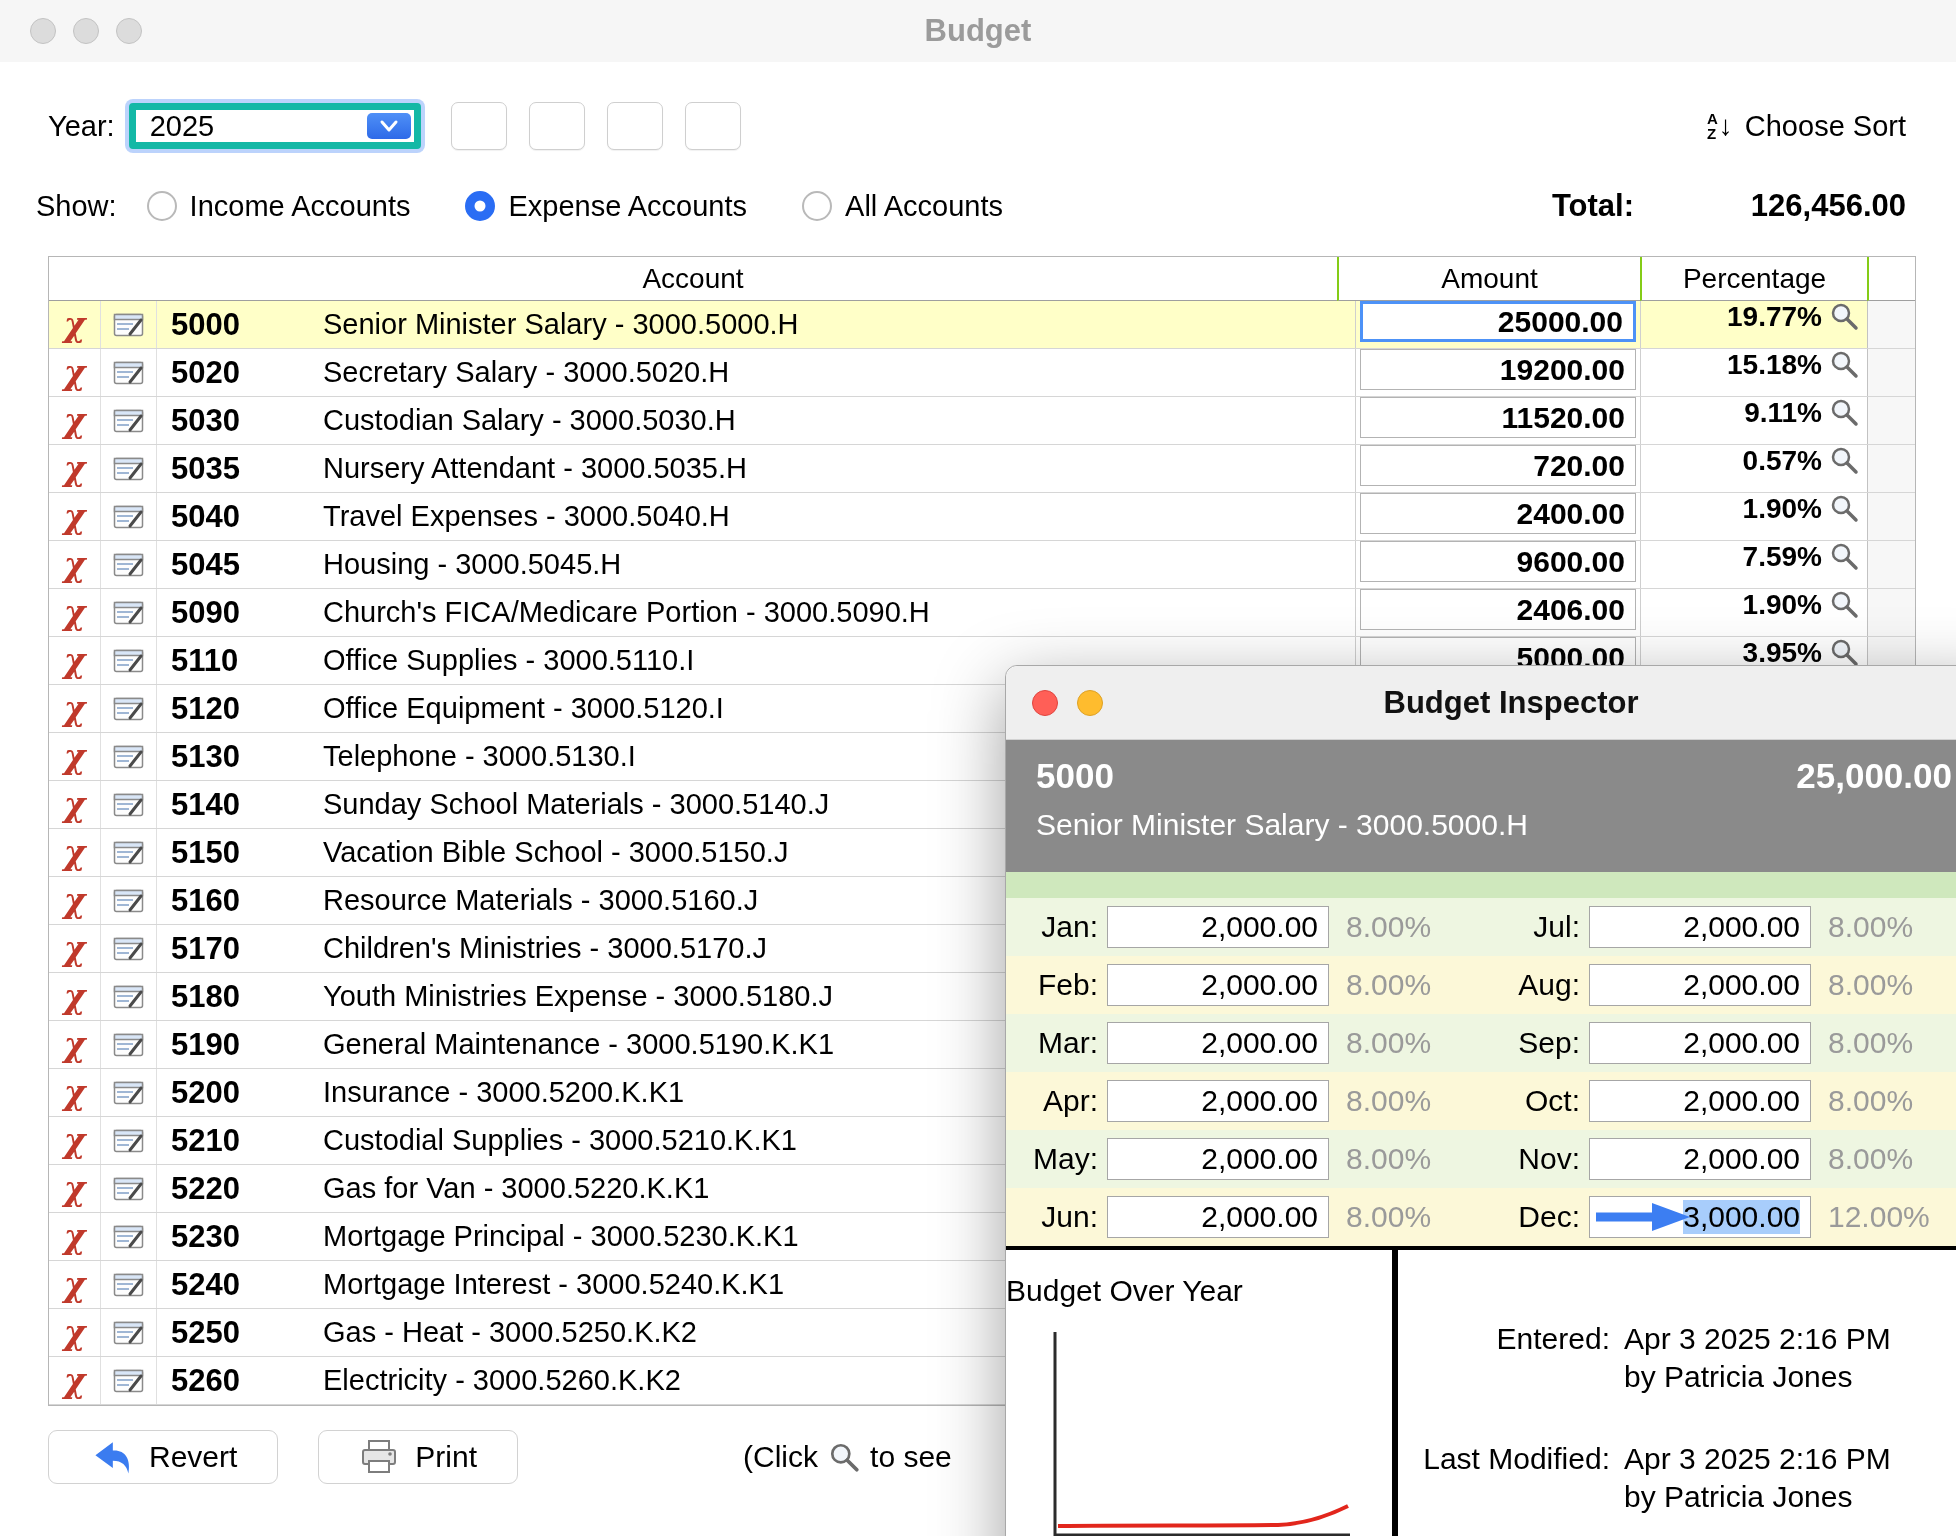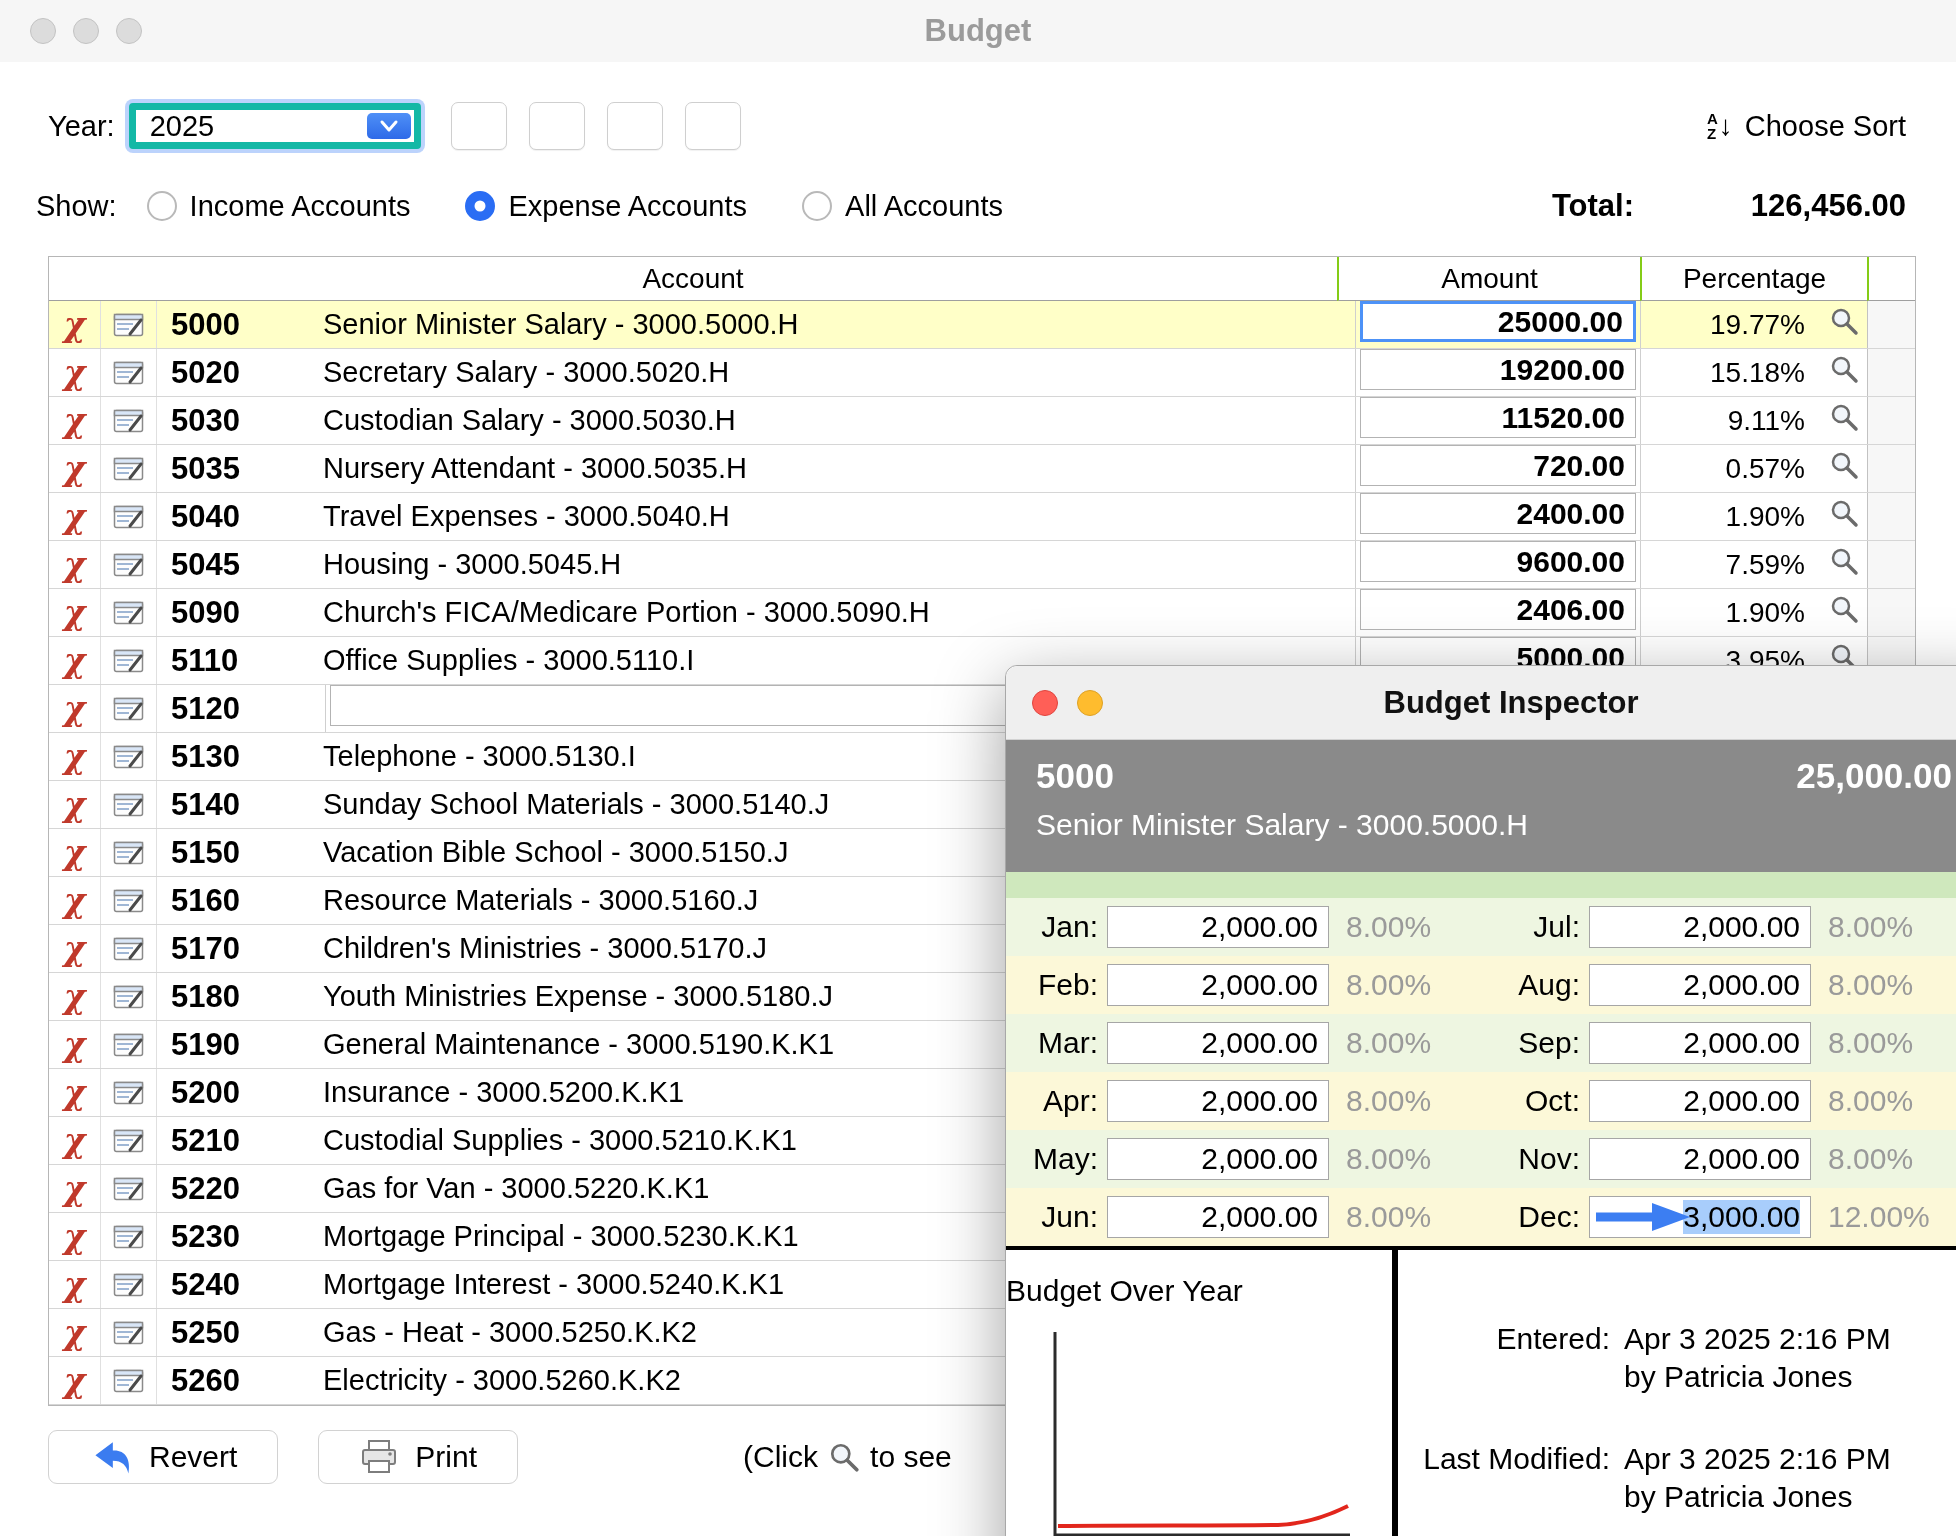--- a/index.html
+++ b/index.html
@@ -54,22 +54,22 @@
         border-bottom:1px solid #d6d6d6;background:#fff;}
   .trow.selected{background:#ffffc8;}
   .c-del,.c-edit{display:flex;align-items:center;justify-content:center;height:100%;border-right:1px solid #e0e0e0;}
   .del-glyph{font-family:"DejaVu Serif",serif;font-style:italic;font-weight:bold;color:#c0392b;font-size:33px;line-height:1;}
   .c-num{font-weight:bold;font-size:31px;padding-left:14px;display:flex;align-items:center;height:100%;}
   .c-name{font-size:29px;padding-left:16px;display:flex;align-items:center;height:100%;white-space:nowrap;overflow:hidden;}
   .c-amt{border-left:1px solid #cfcfcf;height:100%;display:flex;padding:0 4px;margin-left:18px;}
   .amt-box{flex:1;height:41px;border:1px solid #b3b3b3;background:#fff;display:flex;align-items:center;
            justify-content:flex-end;padding-right:10px;font-weight:bold;font-size:30px;}
   .trow.selected .amt-box{border:3px solid #4d92f7;}
-  .c-pct{border-left:1px solid #cfcfcf;height:100%;display:flex;align-items:center;justify-content:flex-end;
-         gap:24px;padding-right:8px;font-size:28px;}
+  .c-pct{border-left:1px solid #cfcfcf;height:100%;display:flex;align-items:flex-start;justify-content:flex-end;
+         gap:7px;padding-right:8px;font-size:28px;font-weight:bold;}
   .c-scroll{border-left:1px solid #c2c2c2;background:#f7f7f7;height:100%;}
 
   
   .footer{display:flex;align-items:center;margin-top:24px;padding-left:48px;}
   .fbtn{display:flex;align-items:center;gap:16px;background:#fff;border:1px solid #d2d2d2;border-radius:9px;
         height:54px;padding:0 40px;font-size:30px;font-family:inherit;}
   .fbtn + .fbtn{margin-left:40px;}
   .hint{display:flex;align-items:center;gap:10px;font-size:30px;margin-left:225px;white-space:nowrap;}
 
   
@@ -420,20 +420,21 @@
     <div class="c-edit">
       <svg width="32" height="28" viewBox="0 0 32 28">
         <rect x="1.5" y="3.5" width="28" height="21" rx="2" fill="#fdfdfd" stroke="#8a8a8a" stroke-width="1.5"></rect>
         <rect x="1.5" y="3.5" width="28" height="5" fill="#d9e6f7" stroke="#8a8a8a" stroke-width="1.5"></rect>
         <line x1="4" y1="13" x2="20" y2="13" stroke="#9fb6d4" stroke-width="2"></line>
         <line x1="4" y1="18" x2="16" y2="18" stroke="#9fb6d4" stroke-width="2"></line>
         <line x1="28" y1="9" x2="17" y2="23" stroke="#4a4a4a" stroke-width="3" stroke-linecap="round"></line>
       </svg>
     </div>
     <div class="c-num">5120</div>
+    <div class="c-name">Office Equipment - 3000.5120.I</div>
     <div class="c-amt">
       <div class="amt-box"></div>
     </div>
     <div class="c-pct">
       <span></span>
       <span>
         <svg width="30" height="30" viewBox="0 0 30 30">
           <circle cx="12" cy="12" r="8" fill="#f2f6fb" stroke="#6b6b6b" stroke-width="2.5"></circle>
           <line x1="18" y1="18" x2="27" y2="27" stroke="#6b6b6b" stroke-width="3.5" stroke-linecap="round"></line>
         </svg>

